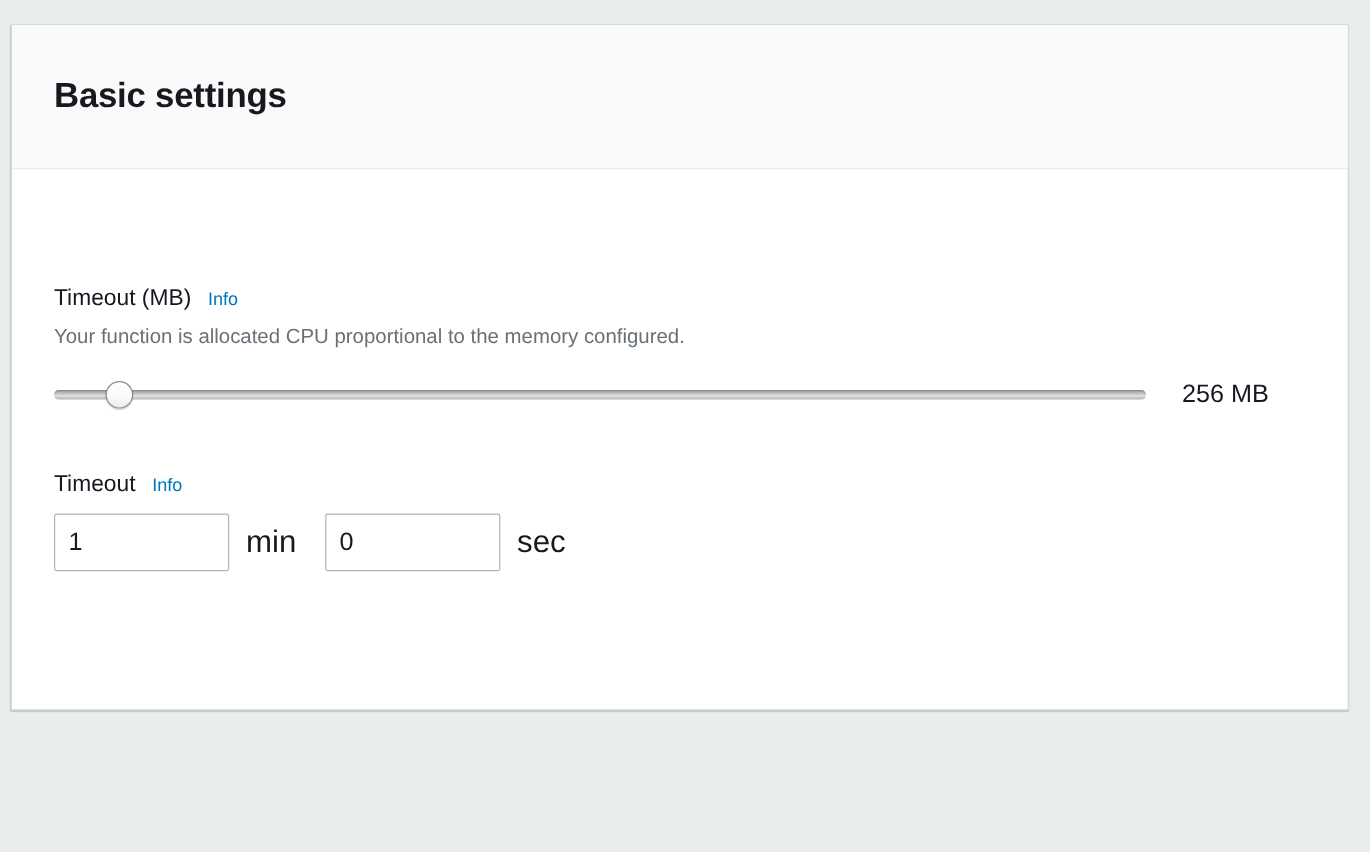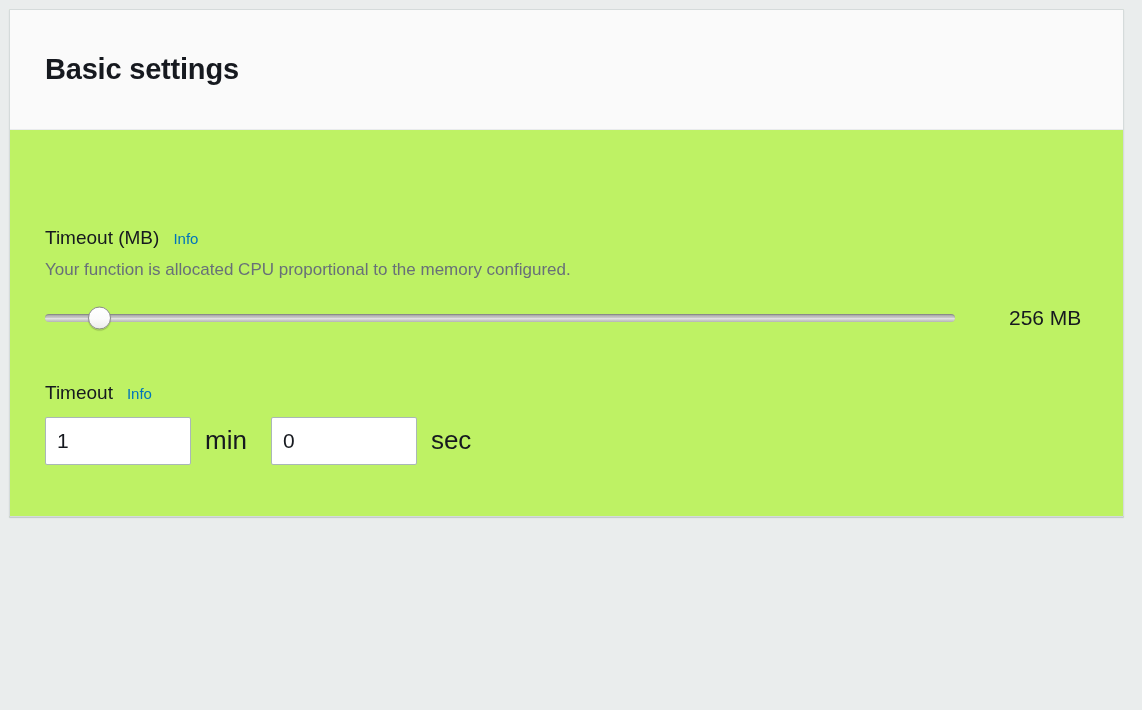--- a/index.html
+++ b/index.html
@@ -11,24 +11,24 @@
     height: 710px;
     background: #eaeded;
     font-family: "Liberation Sans", sans-serif;
     -webkit-font-smoothing: antialiased;
     overflow: hidden;
   }
 
   .panel {
     position: absolute;
     left: 9px;
-    top: 9px;
+    top: 20px;
     width: 1115px;
-    height: 508px;
-    background: #bef264;
+    height: 572px;
+    background: #ffffff;
     border: 1px solid #d5dbdb;
     border-radius: 1px;
     box-shadow: 0 1px 1px 0 rgba(0,28,36,0.18);
     box-sizing: border-box;
   }
 
   .panel-header {
     height: 120px;
     background: #fafafa;
     border-bottom: 1px solid #e9ebed;
@@ -90,21 +90,20 @@
     outline: none;
   }
 
   .memory-block { margin-top: 46px; }
 
   .slider-row {
     display: flex;
     align-items: center;
     margin-top: 22px;
     height: 30px;
-    gap: 24px;
   }
 
   .slider-wrap {
     position: relative;
     width: 910px;
     height: 24px;
     display: flex;
     align-items: center;
     cursor: pointer;
   }

